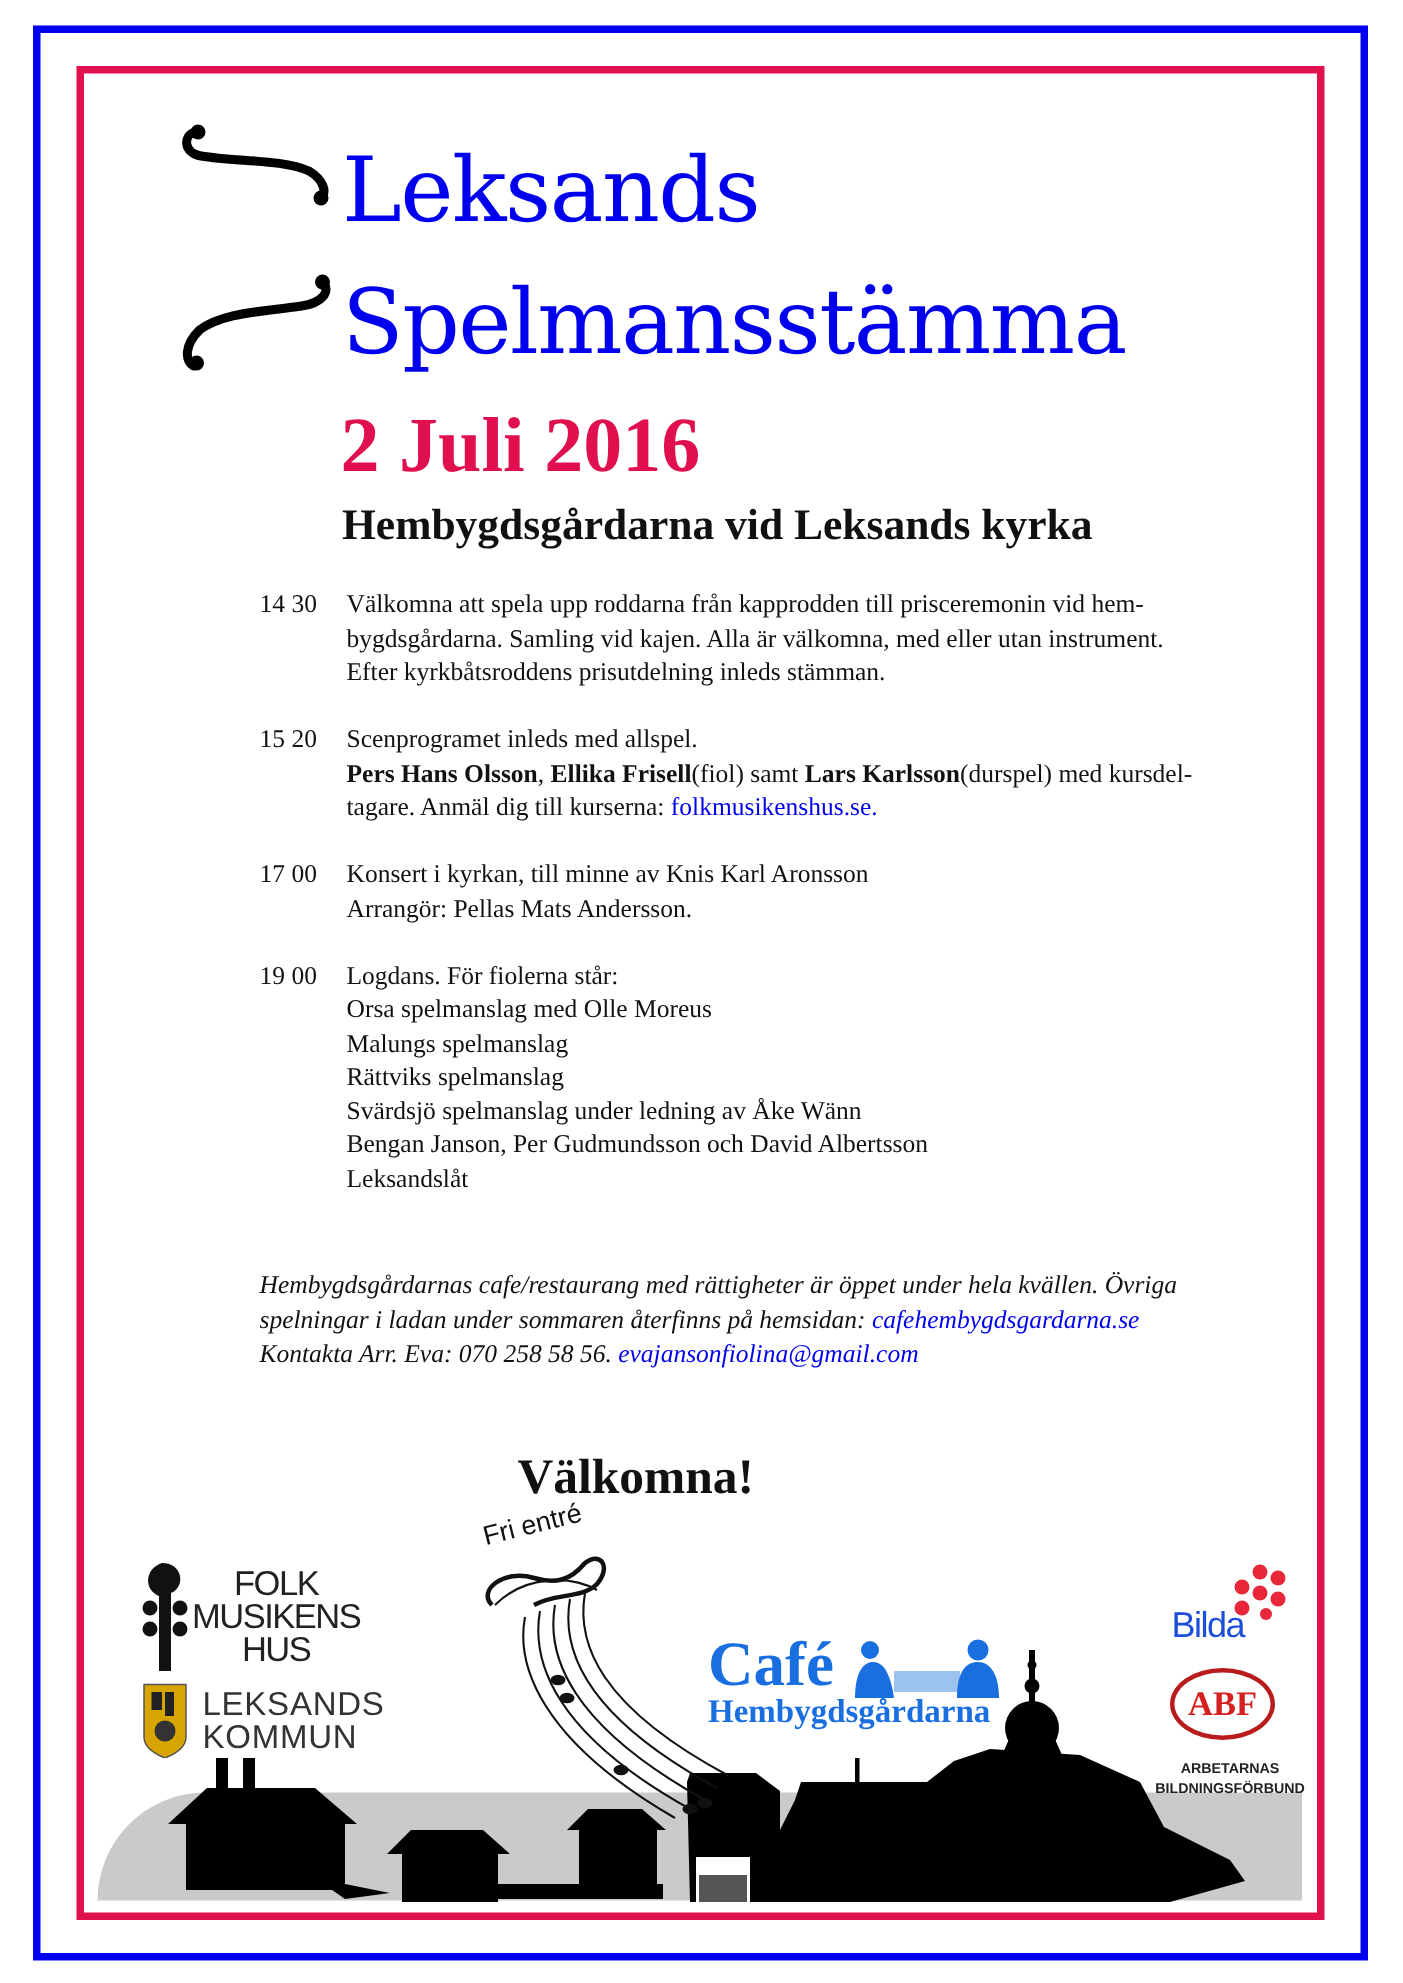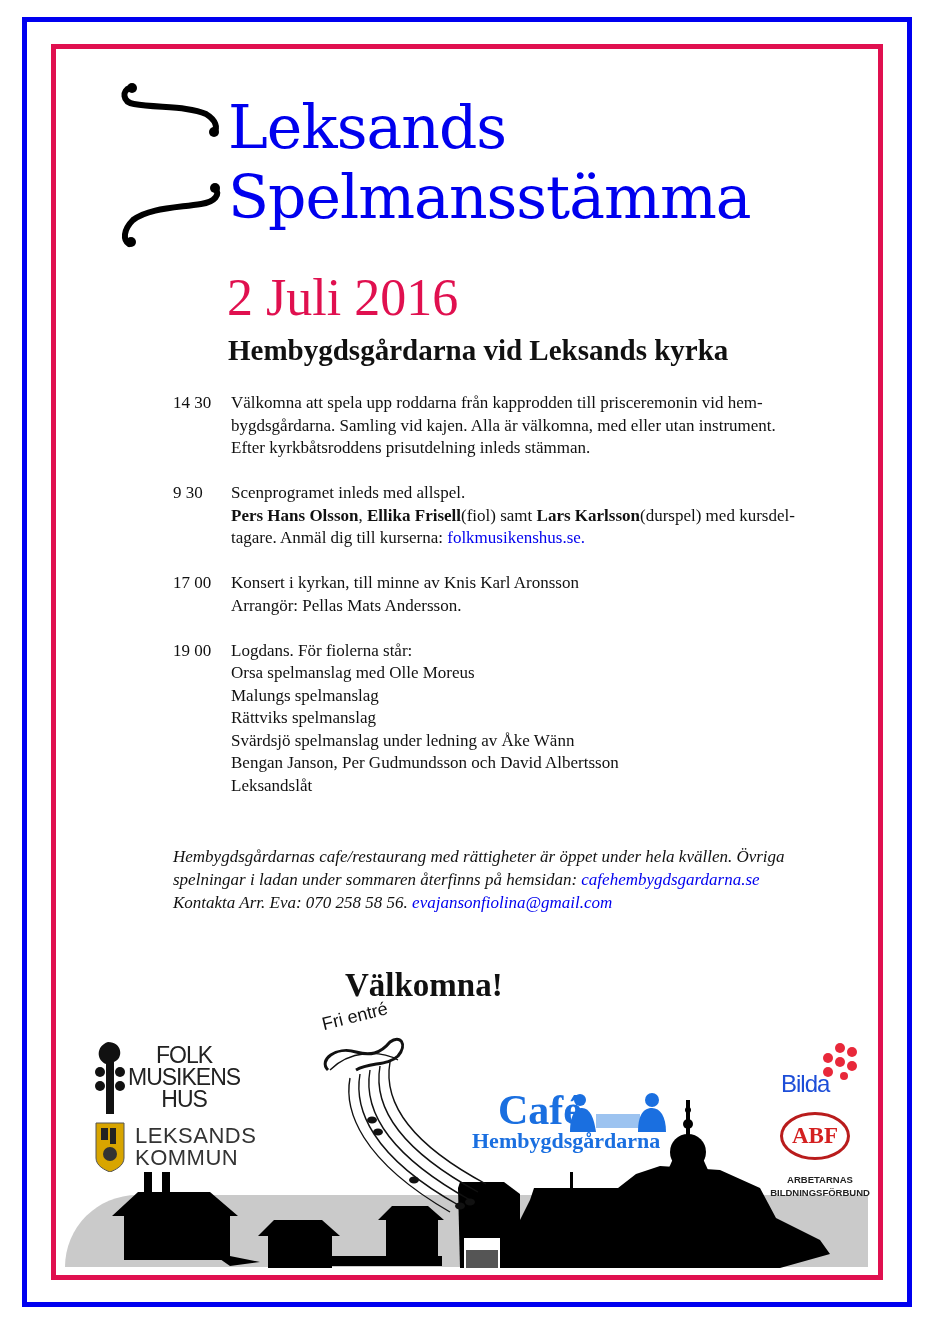--- a/index.html
+++ b/index.html
@@ -2,39 +2,39 @@
 <html><head>
 <meta charset="utf-8">
 <style>
   html, body { margin:0; padding:0; background:#fff; }
   body { width:935px; height:1322px; position:relative; overflow:hidden; font-family:"DejaVu Serif", serif; color:#111; }
   .outer { position:absolute; left:22px; top:17px; width:880px; height:1280px; border:5px solid #0000f0; box-sizing:content-box; }
   .inner { position:absolute; left:51px; top:44px; width:822px; height:1226px; border:5px solid #e0104f; }
   .scroll { position:absolute; }
   .title1, .title2 { position:absolute; left:228px; font-family:"DejaVu Serif", serif; color:#0000ee; font-size:60px; line-height:1; letter-spacing:-1px; }
   .title1 { top:97px; }
-  .title2 { top:167px; }
-  .date { position:absolute; left:227px; top:272px; color:#e0104f; font-size:52px; font-weight:normal; font-family:"Liberation Serif", serif; line-height:1; }
+  .title2 { top:185px; }
+  .date { position:absolute; left:227px; top:272px; color:#e0104f; font-size:52px; font-weight:bold; font-family:"Liberation Serif", serif; line-height:1; }
   .venue { position:absolute; left:228px; top:336px; font-size:29px; font-weight:bold; font-family:"Liberation Serif", serif; line-height:1; }
   .prog { position:absolute; left:173px; top:392px; width:680px; font-family:"Liberation Serif", serif; font-size:17px; line-height:22.5px; }
   .item { display:flex; margin-bottom:22.5px; }
   .time { width:58px; flex:none; }
   .desc { flex:1; }
   .link { color:#0000ee; }
   b { font-weight:bold; }
   .info { position:absolute; left:173px; top:845px; width:680px; font-family:"Liberation Serif", serif; font-size:17px; line-height:23px;font-style:italic; }
   .welcome { position:absolute; left:345px; top:967px; font-family:"Liberation Serif", serif; font-weight:bold; font-size:33px; }
   .frientre { position:absolute; left:325px; top:1014px; font-family:"Liberation Sans", sans-serif; font-size:18px; transform:rotate(-14deg); transform-origin:left bottom; }
   .ground { position:absolute; left:65px; top:1195px; width:803px; height:72px; background:#cacaca; border-radius:90px 0 0 0; }
   .folk { position:absolute; left:92px; top:1040px; }
   .folk-text { position:absolute; left:36px; top:4px; font-family:"Liberation Sans", sans-serif; font-size:23px; line-height:22px; color:#222; letter-spacing:-1px;text-align:center; }
   .lk { position:absolute; left:95px; top:1122px; }
   .lk-text { position:absolute; left:40px; top:3px; font-family:"Liberation Sans", sans-serif; font-size:22px; line-height:22px; color:#333; letter-spacing:0.5px; }
   .cafe { position:absolute; left:472px; top:1090px; color:#1a6fe0; font-family:"Liberation Serif", serif; font-weight:bold; }
-  .cafe-big { font-size:42px; line-height:40px;margin-left:26px; }
+  .cafe-big { font-size:42px; line-height:40px; }
   .cafe-small { font-size:22px; line-height:22px; }
   .bilda-text { position:absolute; left:781px; top:1070px; font-family:"Liberation Sans", sans-serif; font-size:24px; color:#1d4ed8; letter-spacing:-1px; }
   .abf { position:absolute; left:780px; top:1112px; width:70px; height:48px; border:3px solid #b91c1c; border-radius:50%; display:flex; align-items:center; justify-content:center; color:#d42020; font-family:"Liberation Serif", serif; font-weight:bold; font-size:23px; box-sizing:border-box; }
   .abf-sub { position:absolute; left:770px; top:1173px; width:100px; text-align:center; font-family:"Liberation Sans", sans-serif; font-weight:bold; font-size:9.5px; line-height:13px; color:#222; }
 </style>
 </head>
 <body>
 
 <div class="outer"></div>
 <div class="inner"></div>
@@ -58,21 +58,21 @@
 <div class="prog">
   <div class="item">
     <div class="time">14 30</div>
     <div class="desc">
       <div>Välkomna att spela upp roddarna från kapprodden till prisceremonin vid hem-</div>
       <div>bygdsgårdarna. Samling vid kajen. Alla är välkomna, med eller utan instrument.</div>
       <div>Efter kyrkbåtsroddens prisutdelning inleds stämman.</div>
     </div>
   </div>
   <div class="item">
-    <div class="time">9 30</div>
+    <div class="time">15 20</div>
     <div class="desc">
       <div>Scenprogramet inleds med allspel.</div>
       <div><b>Pers Hans Olsson</b><span>, </span><b>Ellika Frisell</b><span>(fiol) samt </span><b>Lars Karlsson</b><span>(durspel) med kursdel-</span></div>
       <div><span>tagare. Anmäl dig till kurserna: </span><span class="link">folkmusikenshus.se.</span></div>
     </div>
   </div>
   <div class="item">
     <div class="time">17 00</div>
     <div class="desc">
       <div>Konsert i kyrkan, till minne av Knis Karl Aronsson</div>

